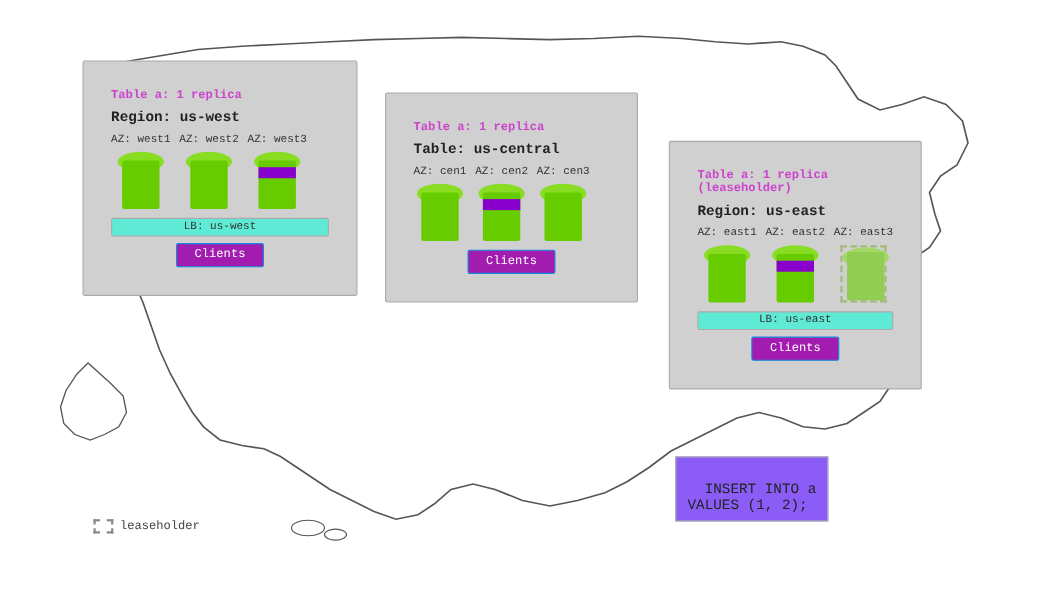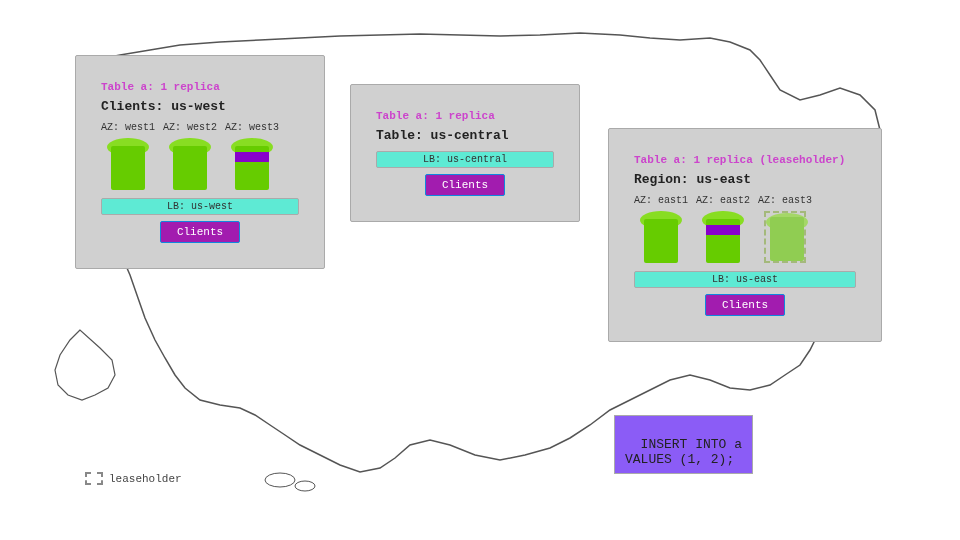--- a/index.html
+++ b/index.html
@@ -146,21 +146,21 @@
     #panel-central {
       left: 350px;
       top: 84px;
       width: 230px;
     }
 
     
     #panel-east {
       left: 608px;
       top: 128px;
-      width: 274px;
+      width: 230px;
     }
 
     
     #sql-box {
       position: absolute;
       left: 614px;
       top: 415px;
       background: #8b5cf6;
       border: 1px solid #aaa;
       padding: 6px 10px;
@@ -219,21 +219,21 @@
   </defs>
 
   <line x1="655" y1="300" x2="700" y2="315" stroke="#cc0000" stroke-width="1.5" marker-end="url(#arrowhead-red)"></line>
   <text x="645" y="298" font-size="11" fill="#cc0000" font-family="Courier New">2</text>
 </svg>
 
 <div class="region-panel" id="panel-west">
   <div class="region-title-bar">
     <span class="replica-label">Table a: 1 replica</span>
   </div>
-  <div class="region-name">Clients: us-west</div>
+  <div class="region-name">Region: us-west</div>
   <div class="az-row">
     <div class="az-node">
       <div class="az-label">AZ: west1</div>
       <div class="db-cylinder">
         <div class="cyl-top"></div>
         <div class="cyl-body"></div>
       </div>
     </div>
     <div class="az-node">
       <div class="az-label">AZ: west2</div>
@@ -253,21 +253,44 @@
   </div>
   <div class="lb-bar">LB: us-west</div>
   <button class="clients-btn">Clients</button>
 </div>
 
 <div class="region-panel" id="panel-central">
   <div class="region-title-bar">
     <span class="replica-label">Table a: 1 replica</span>
   </div>
   <div class="region-name">Table: us-central</div>
-  <div class="lb-bar">LB: us-central</div>
+  <div class="az-row">
+    <div class="az-node">
+      <div class="az-label">AZ: cen1</div>
+      <div class="db-cylinder">
+        <div class="cyl-top"></div>
+        <div class="cyl-body"></div>
+      </div>
+    </div>
+    <div class="az-node">
+      <div class="az-label">AZ: cen2</div>
+      <div class="db-cylinder">
+        <div class="cyl-top"></div>
+        <div class="leaseholder-stripe"></div>
+        <div class="cyl-body"></div>
+      </div>
+    </div>
+    <div class="az-node">
+      <div class="az-label">AZ: cen3</div>
+      <div class="db-cylinder">
+        <div class="cyl-top"></div>
+        <div class="cyl-body"></div>
+      </div>
+    </div>
+  </div>
   <button class="clients-btn">Clients</button>
 </div>
 
 <div class="region-panel" id="panel-east">
   <div class="region-title-bar">
     <span class="leaseholder-label">Table a: 1 replica (leaseholder)</span>
   </div>
   <div class="region-name">Region: us-east</div>
   <div class="az-row">
     <div class="az-node">

